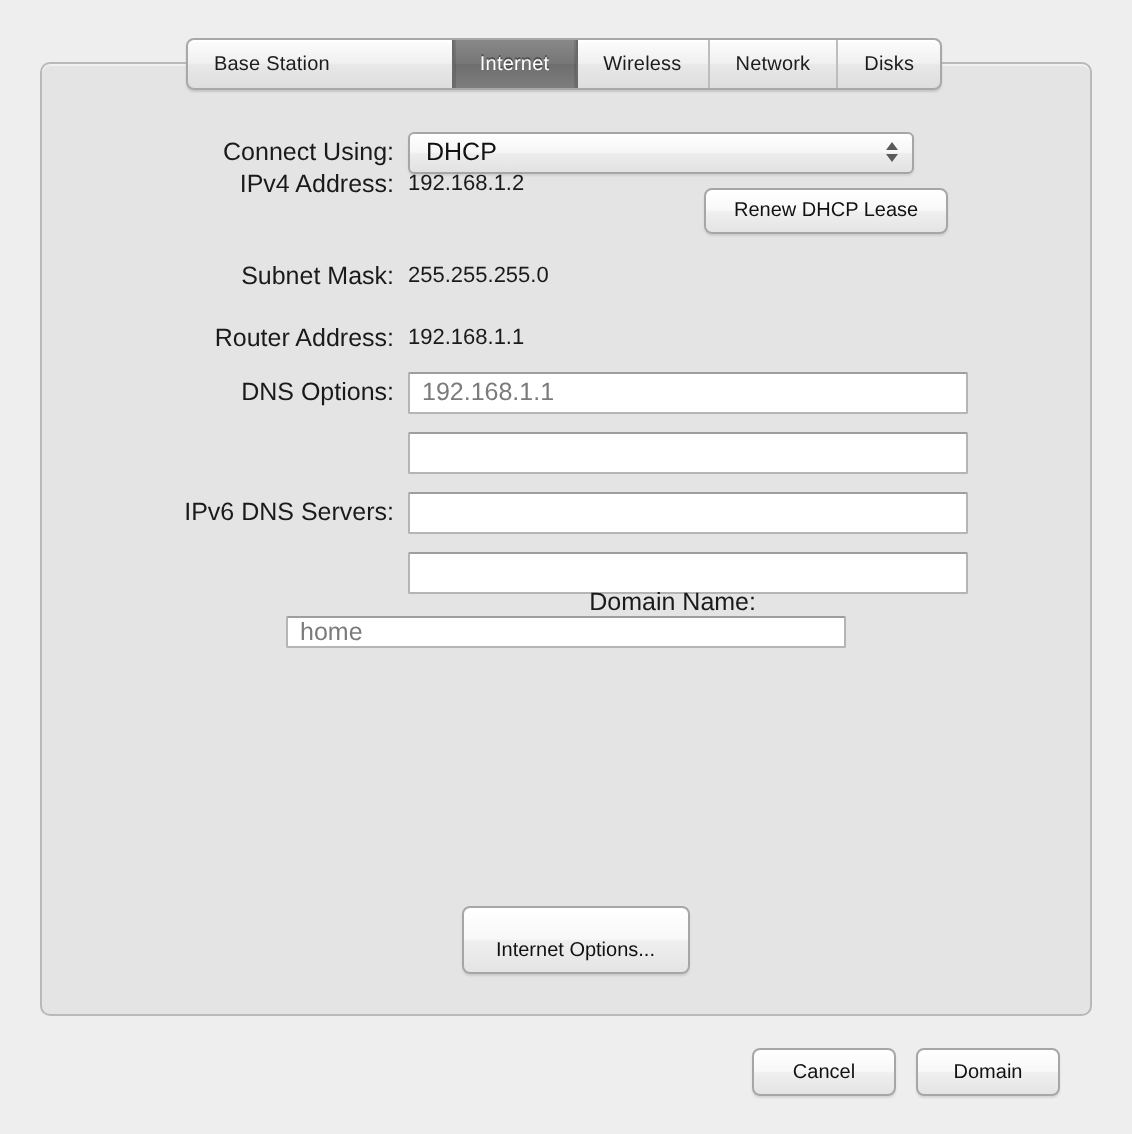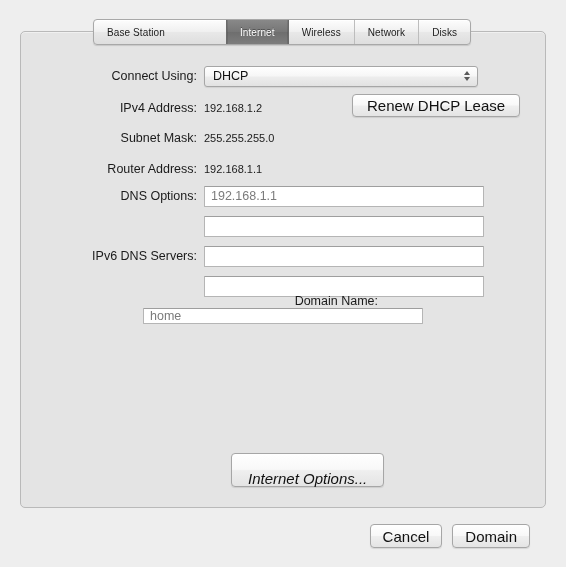--- a/index.html
+++ b/index.html
@@ -93,21 +93,21 @@
   }
   .static-value {
     font-size: 11px;
     color: #1a1a1a;
     white-space: nowrap;
   }
 
   
   .popup-button {
     position: relative;
-    width: 274px;
+    width: 253px;
     height: 21px;
     box-sizing: border-box;
     border: 1px solid #a6a6a6;
     border-radius: 3px;
     background: linear-gradient(to bottom, #ffffff 0%, #f6f6f6 48%, #ededed 52%, #e2e2e2 100%);
     box-shadow: 0 1px 1px rgba(0,0,0,0.08), inset 0 1px 0 #ffffff;
     display: flex;
     align-items: center;
     cursor: default;
   }
@@ -150,21 +150,21 @@
     border-radius: 1px;
     outline: none;
   }
   .text-field::placeholder {
     color: #9c9c9c;
   }
 
   
   .push-button {
     font-family: "Liberation Sans", sans-serif;
-    font-size: 15px;
+    font-size: 10px;
     color: #111111;
     background: linear-gradient(to bottom, #ffffff 0%, #f8f8f8 48%, #efefef 52%, #e4e4e4 100%);
     border: 1px solid #a6a6a6;
     border-radius: 4px;
     box-shadow: 0 1px 1px rgba(0,0,0,0.10), inset 0 1px 0 #ffffff;
     height: 23px;
     padding: 0 12px;
     cursor: default;
     white-space: nowrap;
   }
@@ -176,21 +176,20 @@
     height: 23px;
     padding: 0 14px;
   }
 
   #internet-options-button {
     position: absolute;
     left: 231px;
     top: 453px;
     height: 24px;
     padding: 16px 16px;
-    font-style: italic;
   }
 
   
   #bottom-buttons {
     position: absolute;
     right: 36px;
     top: 524px;
     display: flex;
     gap: 10px;
   }
@@ -216,21 +215,21 @@
   <span class="field-label">Connect Using:</span>
   <div class="popup-button">
     <span class="popup-value">DHCP</span>
     <span class="popup-arrows">
       <span class="arrow-up"></span>
       <span class="arrow-down"></span>
     </span>
   </div>
 </div>
 
-<div class="form-row" style="top:97px;">
+<div class="form-row" style="top:81px;">
   <span class="field-label">IPv4 Address:</span>
   <span class="static-value">192.168.1.2</span>
 </div>
 <button class="push-button" id="renew-dhcp-lease-button">Renew DHCP Lease</button>
 
 <div class="form-row" style="top:127px;">
   <span class="field-label">Subnet Mask:</span>
   <span class="static-value">255.255.255.0</span>
 </div>
 

